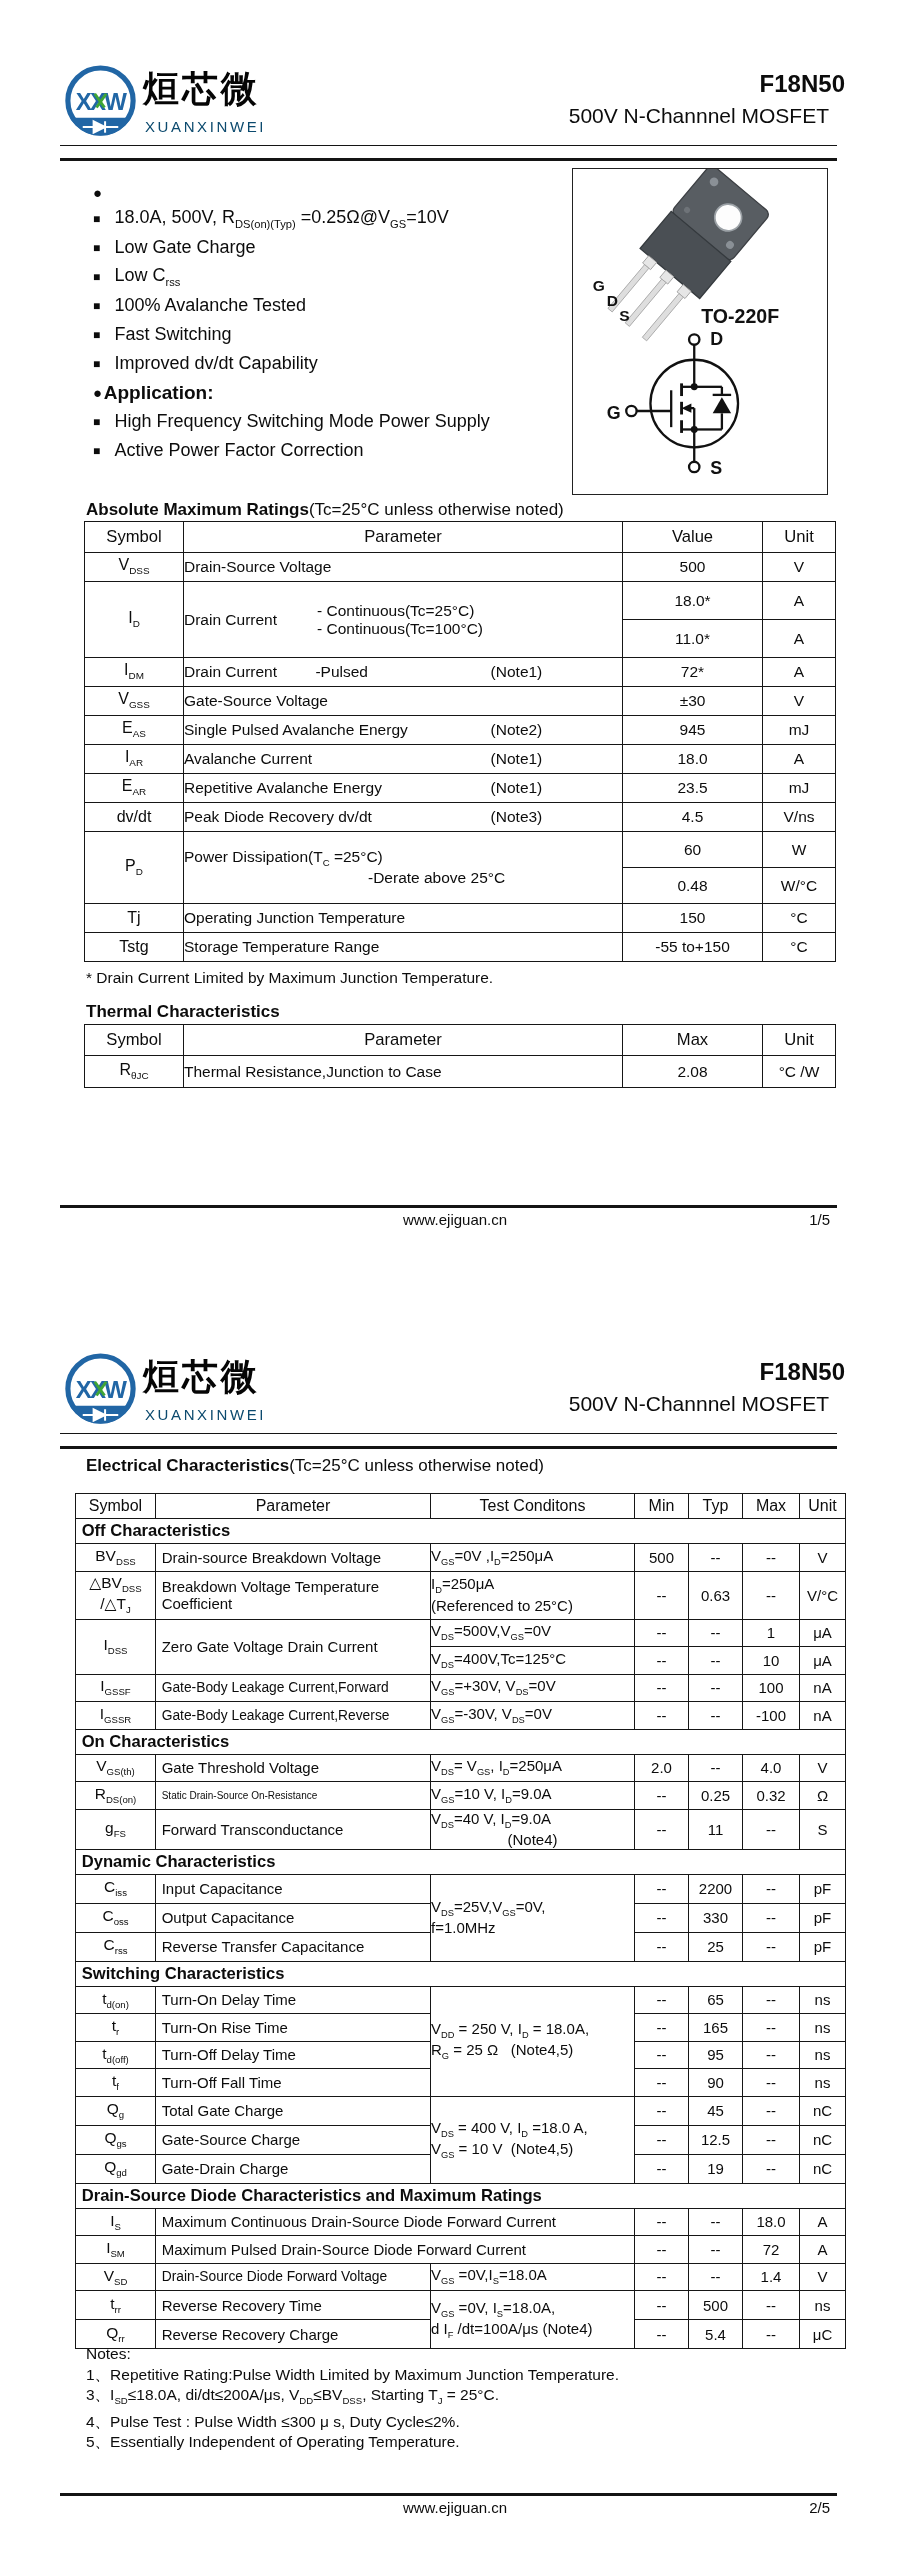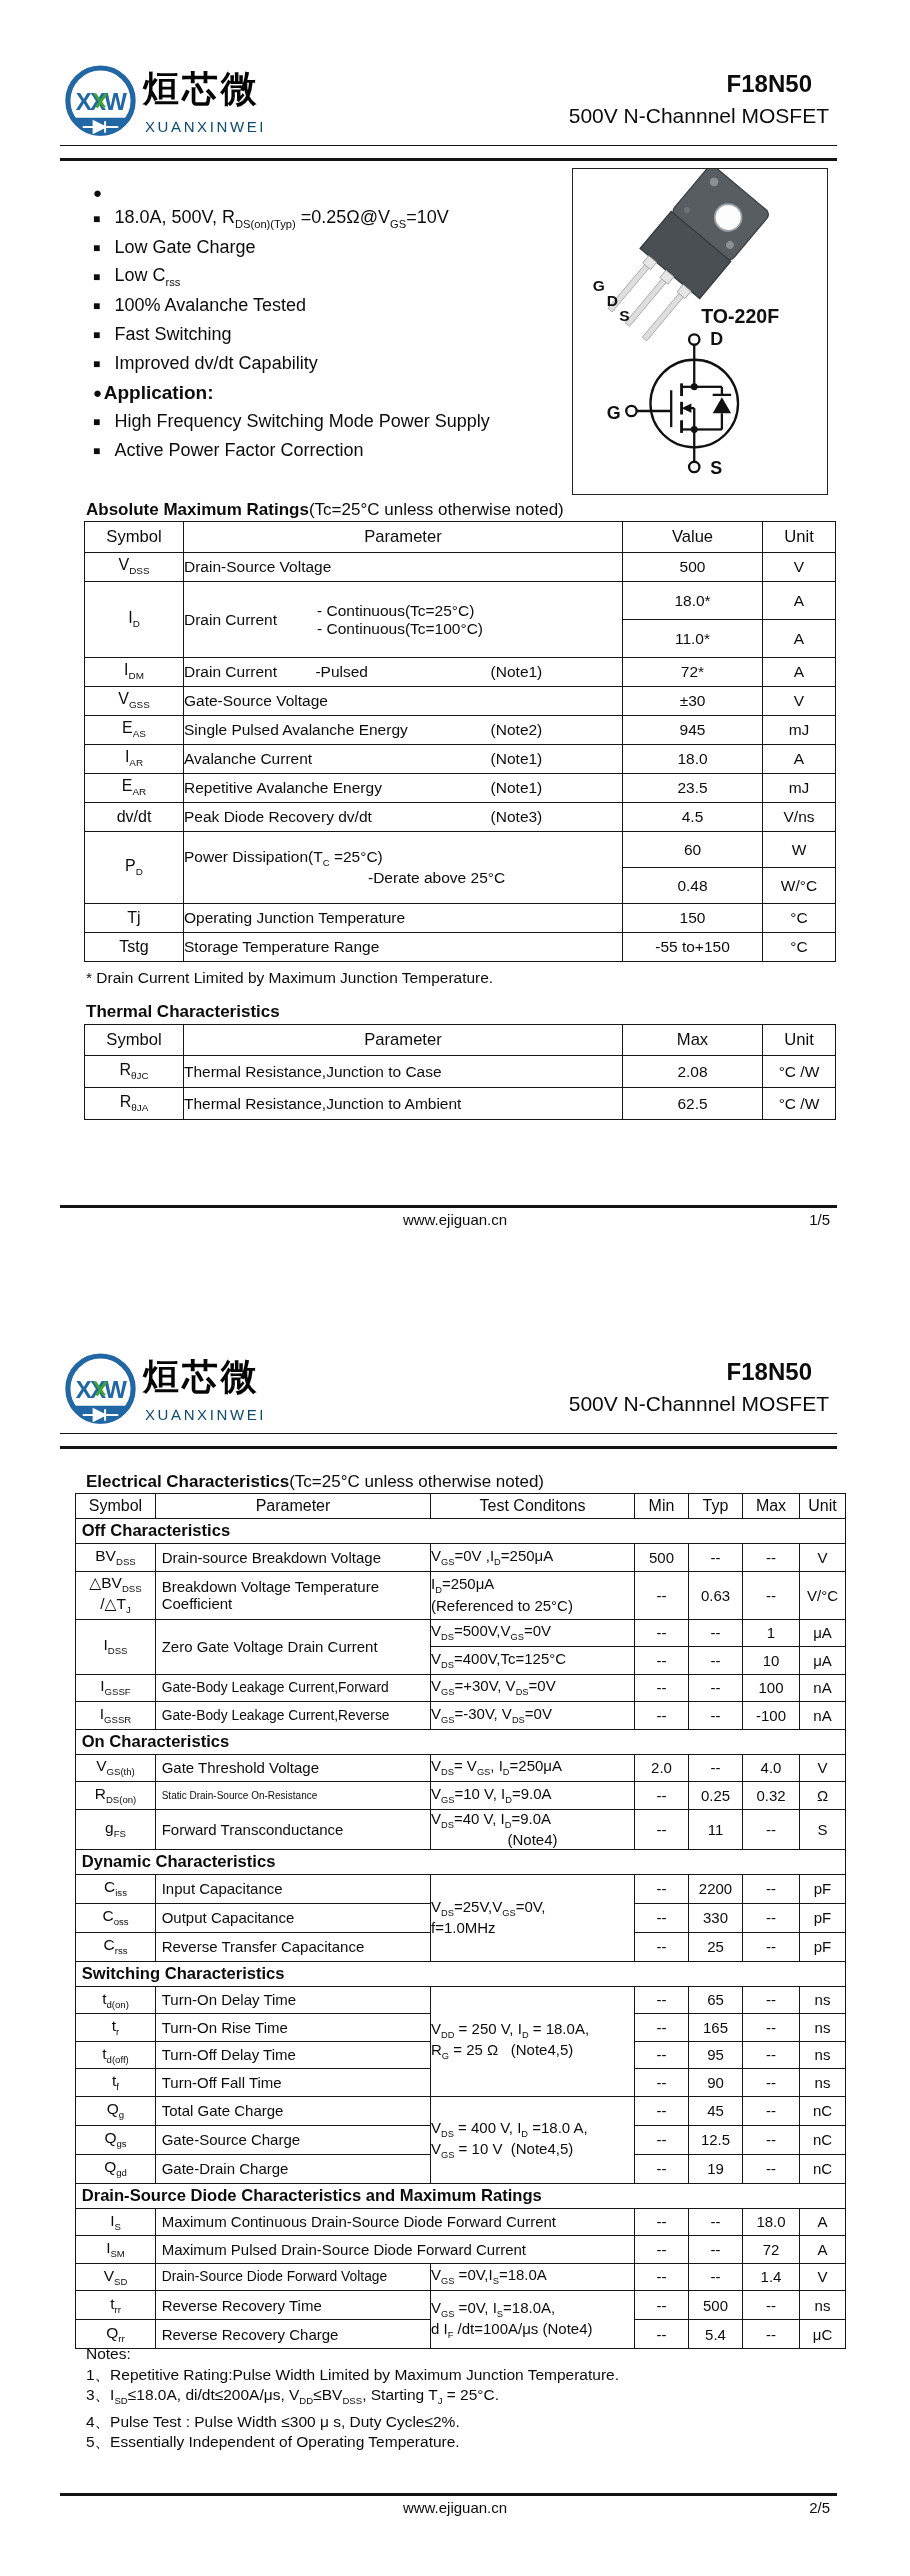--- a/index.html
+++ b/index.html
@@ -3,21 +3,21 @@
 <meta charset="utf-8">
 <style>
   html,body{margin:0;padding:0;background:#ffffff;}
   body{width:910px;font-family:"Liberation Sans","DejaVu Sans",sans-serif;color:#0c0c0c;}
   .page{position:relative;width:910px;height:1288px;background:#fff;overflow:hidden;}
 
   
   .logo-mark{position:absolute;left:61px;top:64px;width:79px;height:79px;}
   .logo-cn{position:absolute;left:143px;top:65px;font-size:36px;font-weight:bold;letter-spacing:2.9px;color:#050505;}
   .logo-en{position:absolute;left:145px;top:118px;font-size:15px;color:#0c4a6e;letter-spacing:2.6px;}
-  .part{position:absolute;right:98px;top:70px;font-size:24px;font-weight:bold;text-align:center;}
+  .part{position:absolute;right:65px;top:70px;font-size:24px;font-weight:bold;text-align:center;}
   .subtitle{position:absolute;right:81px;top:104px;font-size:21px;}
   .rule{position:absolute;left:60px;width:777px;background:#141414;}
   .rule.thin{top:145px;height:1.1px;}
   .rule.thick{top:158px;height:2.9px;}
 
   
   .features{position:absolute;left:93px;top:180px;width:482px;}
   .feat-row{display:flex;align-items:center;height:29px;font-size:18px;white-space:nowrap;}
   .feat-row.lead{height:24px;}
   .sq{font-size:12px;margin-right:14.3px;flex:0 0 auto;}
@@ -327,26 +327,20 @@
       <td class="ctr">Parameter</td>
       <td class="ctr">Max</td>
       <td class="ctr">Unit</td>
     </tr>
     <tr>
       <td class="sym">R<sub>θJC</sub></td>
       <td class="par">Thermal Resistance,Junction to Case</td>
       <td class="ctr">2.08</td>
       <td class="ctr">°C /W</td>
     </tr>
-    <tr>
-      <td class="sym">R<sub>θJA</sub></td>
-      <td class="par">Thermal Resistance,Junction to Ambient</td>
-      <td class="ctr">62.5</td>
-      <td class="ctr">°C /W</td>
-    </tr>
   </tbody>
     </table>
 
   <div class="frule"></div>
   <div class="furl">www.ejiguan.cn</div>
   <div class="fpage">1/5</div>
 </div>
 
 <div class="page">
 
@@ -365,21 +359,21 @@
       <line x1="77" y1="100" x2="77" y2="120"></line>
     </g>
   </svg>
   <div class="logo-cn">烜芯微</div>
   <div class="logo-en">XUANXINWEI</div>
   <div class="part">F18N50</div>
   <div class="subtitle">500V N-Channnel MOSFET</div>
   <div class="rule thin"></div>
   <div class="rule thick"></div>
 
-  <div class="h1" style="left:86px;top:184px;">
+  <div class="h1" style="left:86px;top:168px;">
     <span>Electrical Characteristics</span><span class="norm">(Tc=25°C unless otherwise noted)</span>
   </div>
 
   <table class="t t3">
     <colgroup>
       <col style="width:80px">
         <col style="width:275px">
         <col style="width:204px">
       <col style="width:54px">
         <col style="width:54px">

